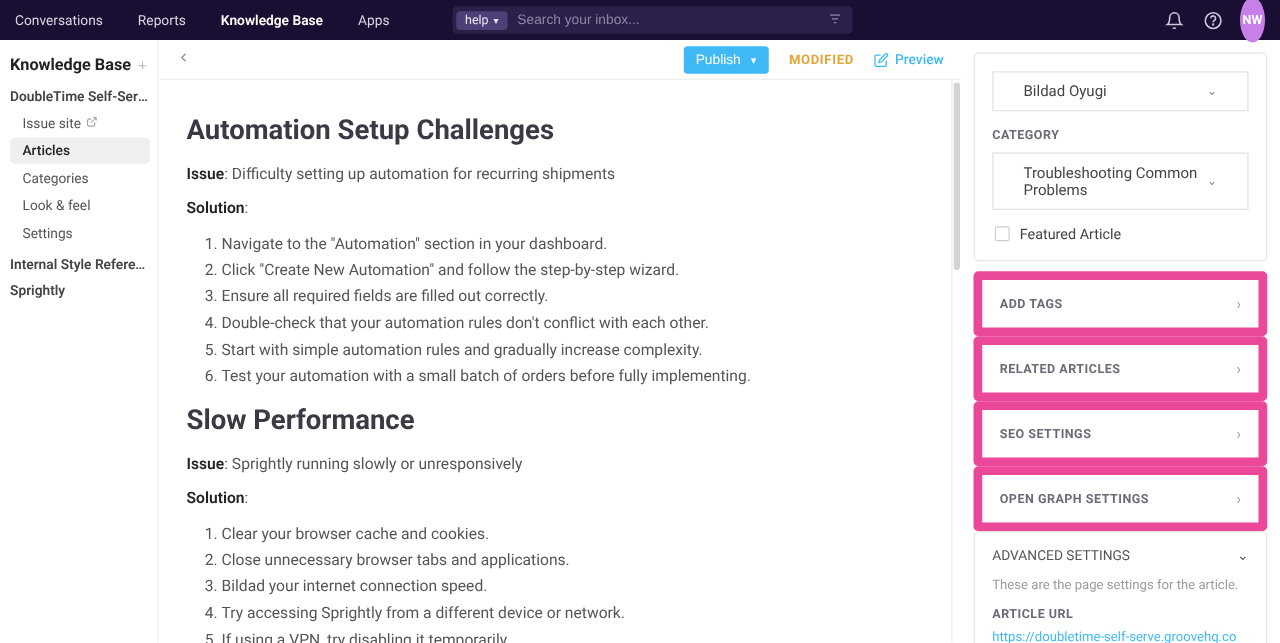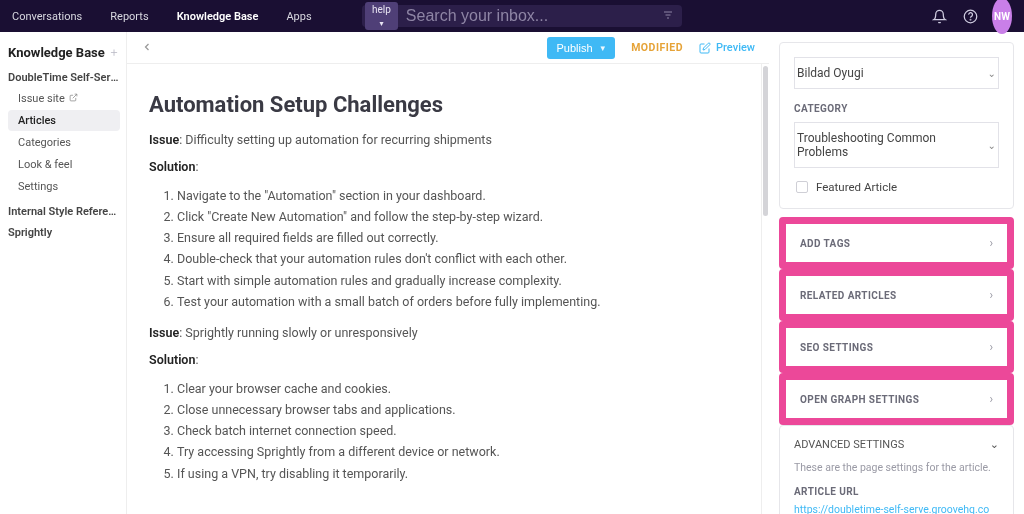--- a/index.html
+++ b/index.html
@@ -4,23 +4,23 @@
 <style>
   * { box-sizing: border-box; margin: 0; padding: 0; }
   body { font-family: -apple-system, BlinkMacSystemFont, "Segoe UI", Roboto, Helvetica, Arial, sans-serif; font-size: 13px; color: #333; background: #fff; width: 1024px; height: 514px; overflow: hidden; }
 
   
   .topnav { height: 32px; background: #1a0f33; display: flex; align-items: center; padding: 0 12px; color: #ccc; }
   .topnav .nav-item { font-size: 11px; margin-right: 28px; color: #d8d8e0; cursor: pointer; }
   .topnav .nav-item.active { font-weight: 600; color: #fff; }
   .topnav .spacer { flex: 1; }
   .search-wrap { display: flex; align-items: center; background: #2c1f4a; border-radius: 4px; height: 22px; width: 320px; position: absolute; left: 362px; top: 5px; }
-  .search-tag { background: #4f3f77; color: #e8e4f3; font-size: 10px; padding: 2px 7px; border-radius: 3px; margin-left: 3px; display: flex; align-items: center; gap: 4px; flex-direction: column; }
+  .search-tag { background: #4f3f77; color: #e8e4f3; font-size: 10px; padding: 2px 7px; border-radius: 3px; margin-left: 3px; display: flex; align-items: center; gap: 4px; }
   .search-tag .chev { font-size: 8px; }
-  .search-input { flex: 1; background: transparent; border: none; color: #aaa; font-size: 16px; padding: 0 8px; outline: none;}
+  .search-input { flex: 1; background: transparent; border: none; color: #aaa; font-size: 11px; padding: 0 8px; outline: none;}
   .search-input::placeholder { color: #8e85a5; }
   .search-filter { color:#8e85a5; font-size:11px; padding-right:8px; cursor:pointer;}
   .topnav .icon-btn { color: #cfcce0; margin-left: 16px; cursor: pointer; display:flex; align-items:center; justify-content:center; }
   .avatar { width: 20px; height: 36px; border-radius: 50%; background: #c97fe8; color: #fff; font-size: 10px; font-weight:700; display: flex; align-items: center; justify-content: center; margin-left: 14px; cursor:pointer; }
 
   
   .main { display: flex; height: calc(514px - 32px); }
 
   
   .sidebar { width: 127px; border-right: 1px solid #eee; padding: 12px 6px 12px 8px; overflow:hidden; }
@@ -51,21 +51,21 @@
   .editor-body ol li { font-size:12.5px; color:#555; line-height:1.7; }
   .editor-scroll-wrap{display:flex; flex:1; min-height:0;}
   .scroll-track{width:7px; background:transparent; position:relative;}
   .scroll-thumb{position:absolute; top:2px; left:1px; width:5px; height:150px; background:#d4d4d8; border-radius:3px;}
 
   
   .right-panel { width:255px; padding:10px; overflow-y:auto; font-size:11px; color:#555;}
   .card { border:1px solid #e6e6ea; border-radius:4px; margin-bottom:8px; padding:14px 14px; background:#fff; }
   .card-label { font-size:10px; font-weight:700; letter-spacing:0.4px; color:#6b6b78; margin-bottom:8px; }
   .card-sublabel { font-size:10px; font-weight:700; letter-spacing:0.4px; color:#6b6b78; margin:14px 0 8px; }
-  .select-box { border:1px solid #e2e2e8; border-radius:0; padding:8px 2px; font-size:12px; color:#444; display:flex; align-items:center; justify-content:space-between; cursor:pointer; background:#fff;}
+  .select-box { border:1px solid #e2e2e8; border-radius:0; padding:8px 24px; font-size:12px; color:#444; display:flex; align-items:center; justify-content:space-between; cursor:pointer; background:#fff;}
   .select-box .chev{ font-size:10px; color:#888; }
   .checkbox-row { display:flex; align-items:center; gap:8px; margin-top:12px; font-size:11.5px; color:#444; padding-left:2px;}
   .chk { width:12px; height:12px; border:1px solid #cfcfd6; border-radius:2px; display:inline-block; cursor:pointer;}
   .accordion { border:7px solid #ec4899; border-radius:4px; margin-bottom:0; padding:12px 14px; display:flex; align-items:center; justify-content:space-between; cursor:pointer; background:#fff;}
   .accordion .acc-title{ font-size:10px; font-weight:700; letter-spacing:0.4px; color:#6b6b78; }
   .accordion .chev{ font-size:12px; color:#9a9aa5; }
   .adv-open { border:1px solid #e6e6ea; border-radius:4px; padding:12px 14px 14px; background:#fff; }
   .adv-open .head{display:flex; align-items:center; justify-content:space-between; cursor:pointer;}
   .adv-open .desc{ font-size:10.5px; color:#9a9aa5; margin:10px 0 12px;}
   .adv-open .url-label{ font-size:10px; font-weight:700; letter-spacing:0.4px; color:#6b6b78; margin-bottom:6px;}
@@ -171,26 +171,27 @@
         <p><strong>Solution</strong><span>:</span></p>
         <ol>
           <li>Navigate to the "Automation" section in your dashboard.</li>
           <li>Click "Create New Automation" and follow the step-by-step wizard.</li>
           <li>Ensure all required fields are filled out correctly.</li>
           <li>Double-check that your automation rules don't conflict with each other.</li>
           <li>Start with simple automation rules and gradually increase complexity.</li>
           <li>Test your automation with a small batch of orders before fully implementing.</li>
         </ol>
 
+        <h2>Slow Performance</h2>
         <p><strong>Issue</strong><span>: Sprightly running slowly or unresponsively</span></p>
         <p><strong>Solution</strong><span>:</span></p>
         <ol>
           <li>Clear your browser cache and cookies.</li>
           <li>Close unnecessary browser tabs and applications.</li>
-          <li>Check batch internet connection speed.</li>
+          <li>Bildad your internet connection speed.</li>
           <li>Try accessing Sprightly from a different device or network.</li>
           <li>If using a VPN, try disabling it temporarily.</li>
 
         </ol>
 
       </div>
       <div class="scroll-track">
         <div class="scroll-thumb"></div>
       </div>
     </div>

